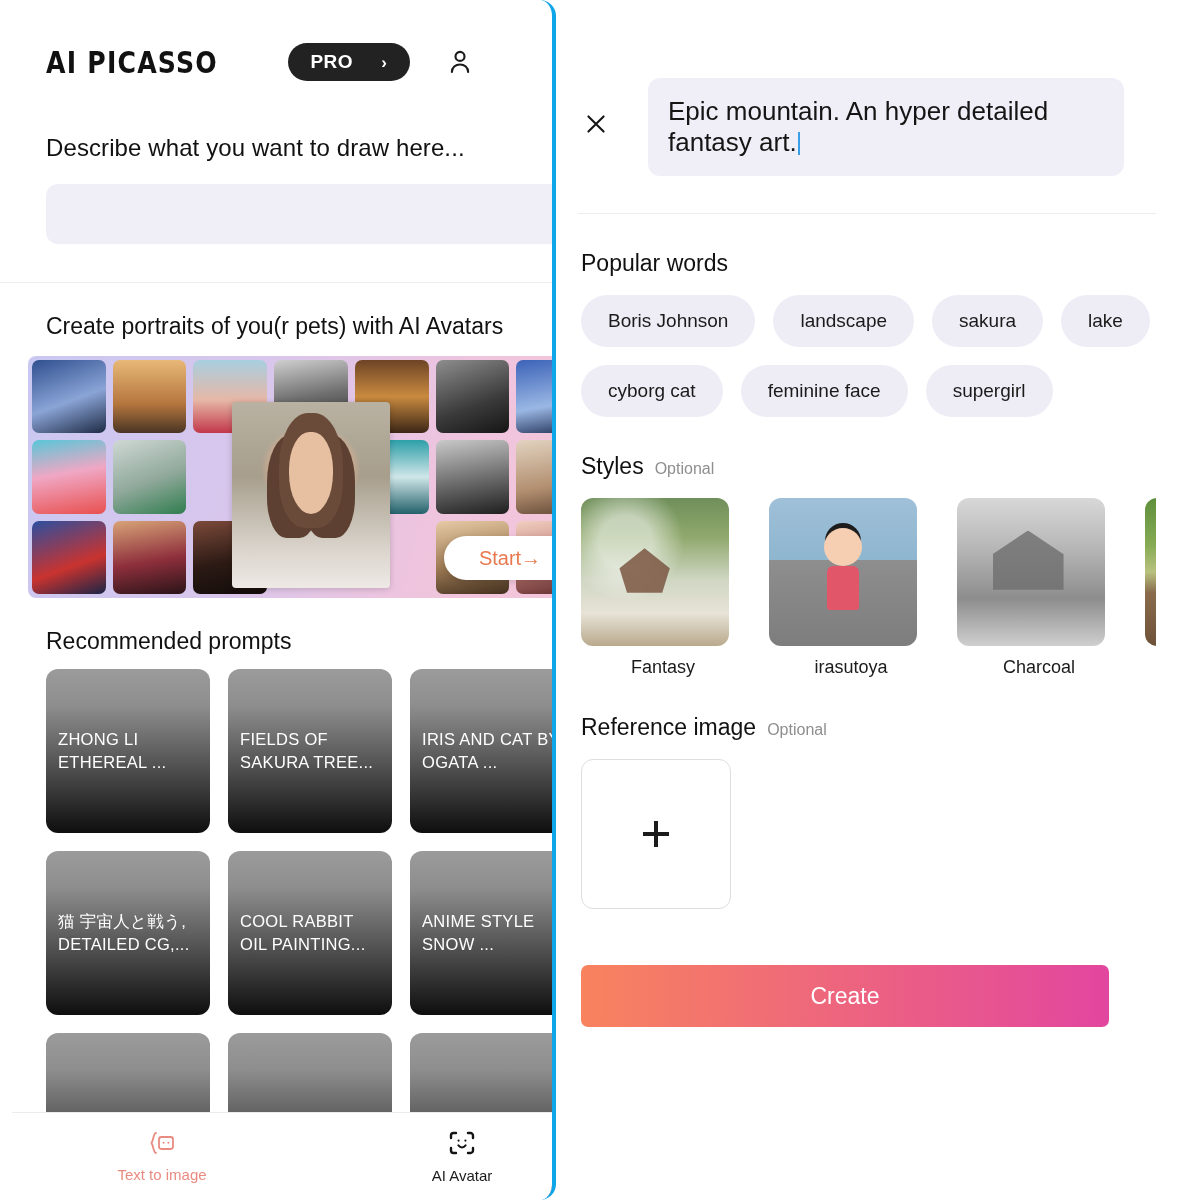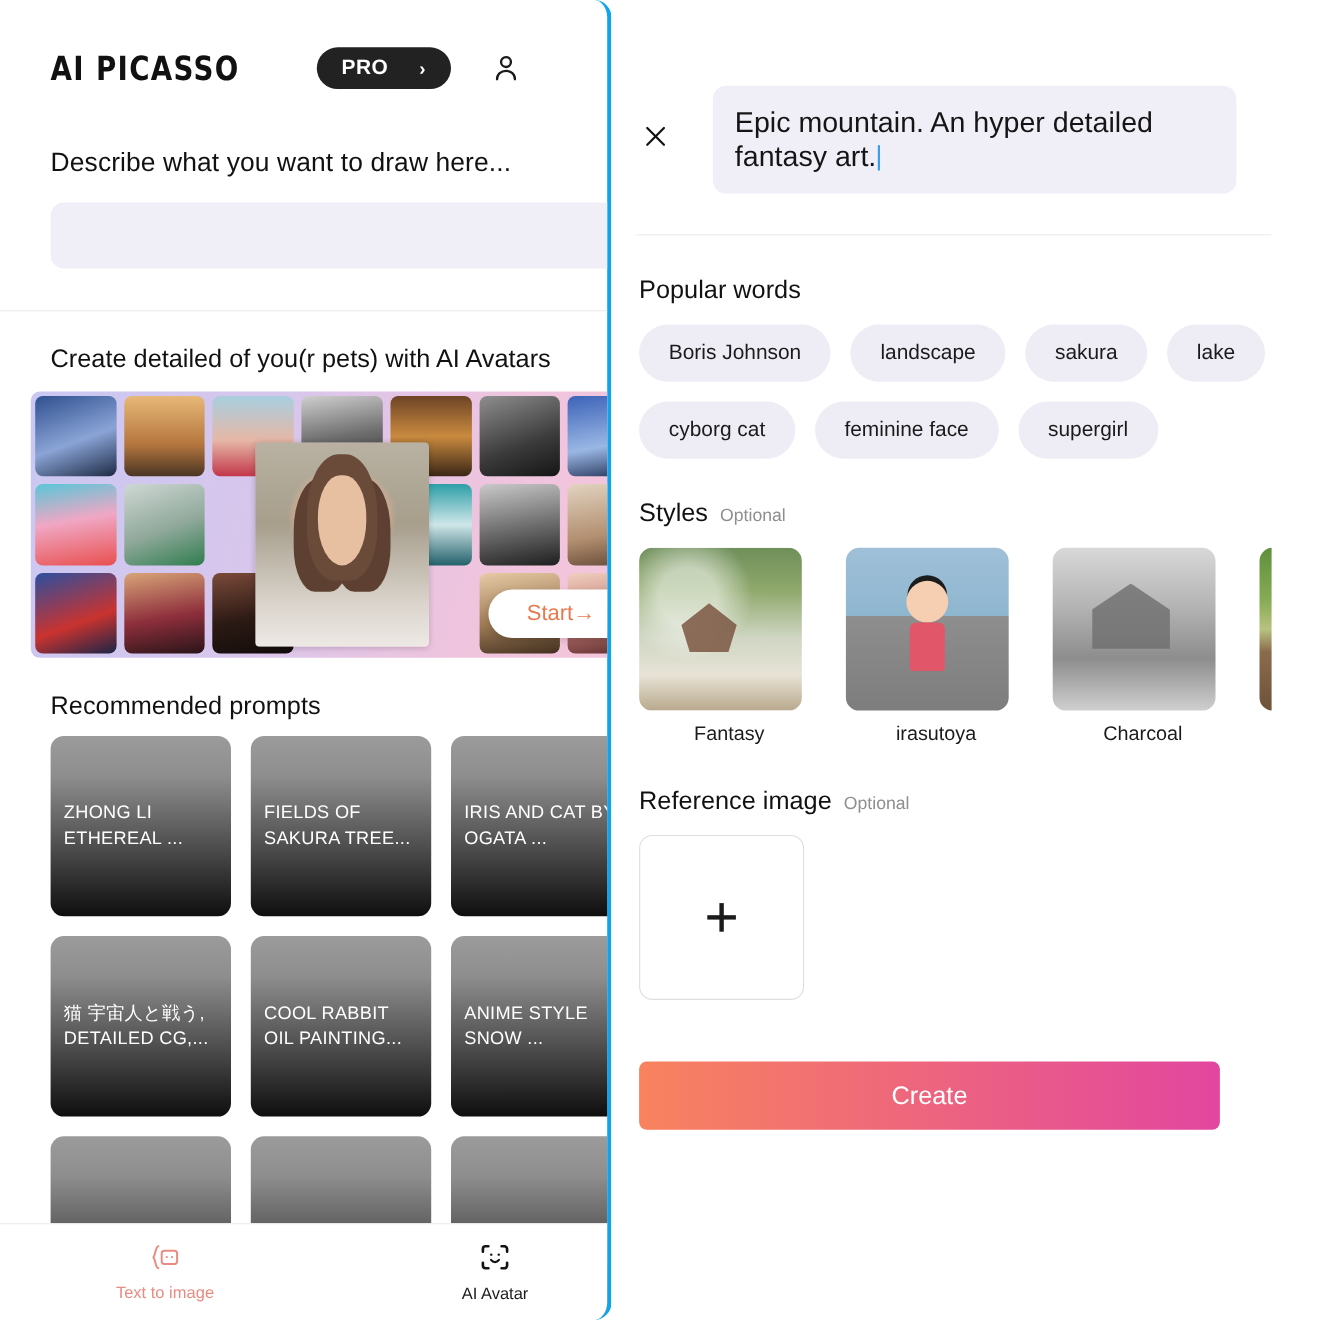--- a/index.html
+++ b/index.html
@@ -164,21 +164,21 @@
     line-height: 23px;
     letter-spacing: .3px;
     text-transform: uppercase;
     word-break: break-word;
   }
   .rec-card.jp .rec-label { text-transform: none; }
 
   
   .bottom-nav {
     position: absolute;
-    left: 0; bottom: 0;
+    left: 12px; bottom: 0;
     width: 600px; height: 88px;
     background: #ffffff;
     border-top: 1px solid #ececec;
     display: flex;
     align-items: center;
   }
   .nav-item {
     flex: 1;
     display: flex; flex-direction: column;
     align-items: center; justify-content: center;
@@ -365,21 +365,21 @@
           <path d="M5.5 20c0-3.6 2.9-6 6.5-6s6.5 2.4 6.5 6"></path>
         </svg>
       </div>
     </div>
 
     <div class="describe-title">Describe what you want to draw here...</div>
     <div class="prompt-box" title=""></div>
 
     <div class="hr-left"></div>
 
-    <div class="avatars-title">Create detailed of you(r pets) with AI Avatars</div>
+    <div class="avatars-title">Create portraits of you(r pets) with AI Avatars</div>
 
     <div class="avatar-banner">
       <div class="av-grid">
         <div class="av-cell" style="background:linear-gradient(160deg,#2f4f8f,#8aa4d6 55%,#1d2a44)"></div>
         <div class="av-cell" style="background:linear-gradient(180deg,#e8b878,#b5763e 60%,#4a3524)"></div>
         <div class="av-cell" style="background:linear-gradient(180deg,#a8cfe0,#e6b7a6 55%,#c2374a)"></div>
         <div class="av-cell" style="background:linear-gradient(170deg,#cfcfcf,#6e6e6e 50%,#2b2b2b)"></div>
         <div class="av-cell" style="background:linear-gradient(180deg,#6d4426,#c98a3f 50%,#3b2616)"></div>
         <div class="av-cell" style="background:linear-gradient(160deg,#8e8e8e,#3b3b3b 60%,#151515)"></div>
         <div class="av-cell" style="background:linear-gradient(170deg,#3c63b8,#9ab7e4 60%,#1b2a4e)"></div>

